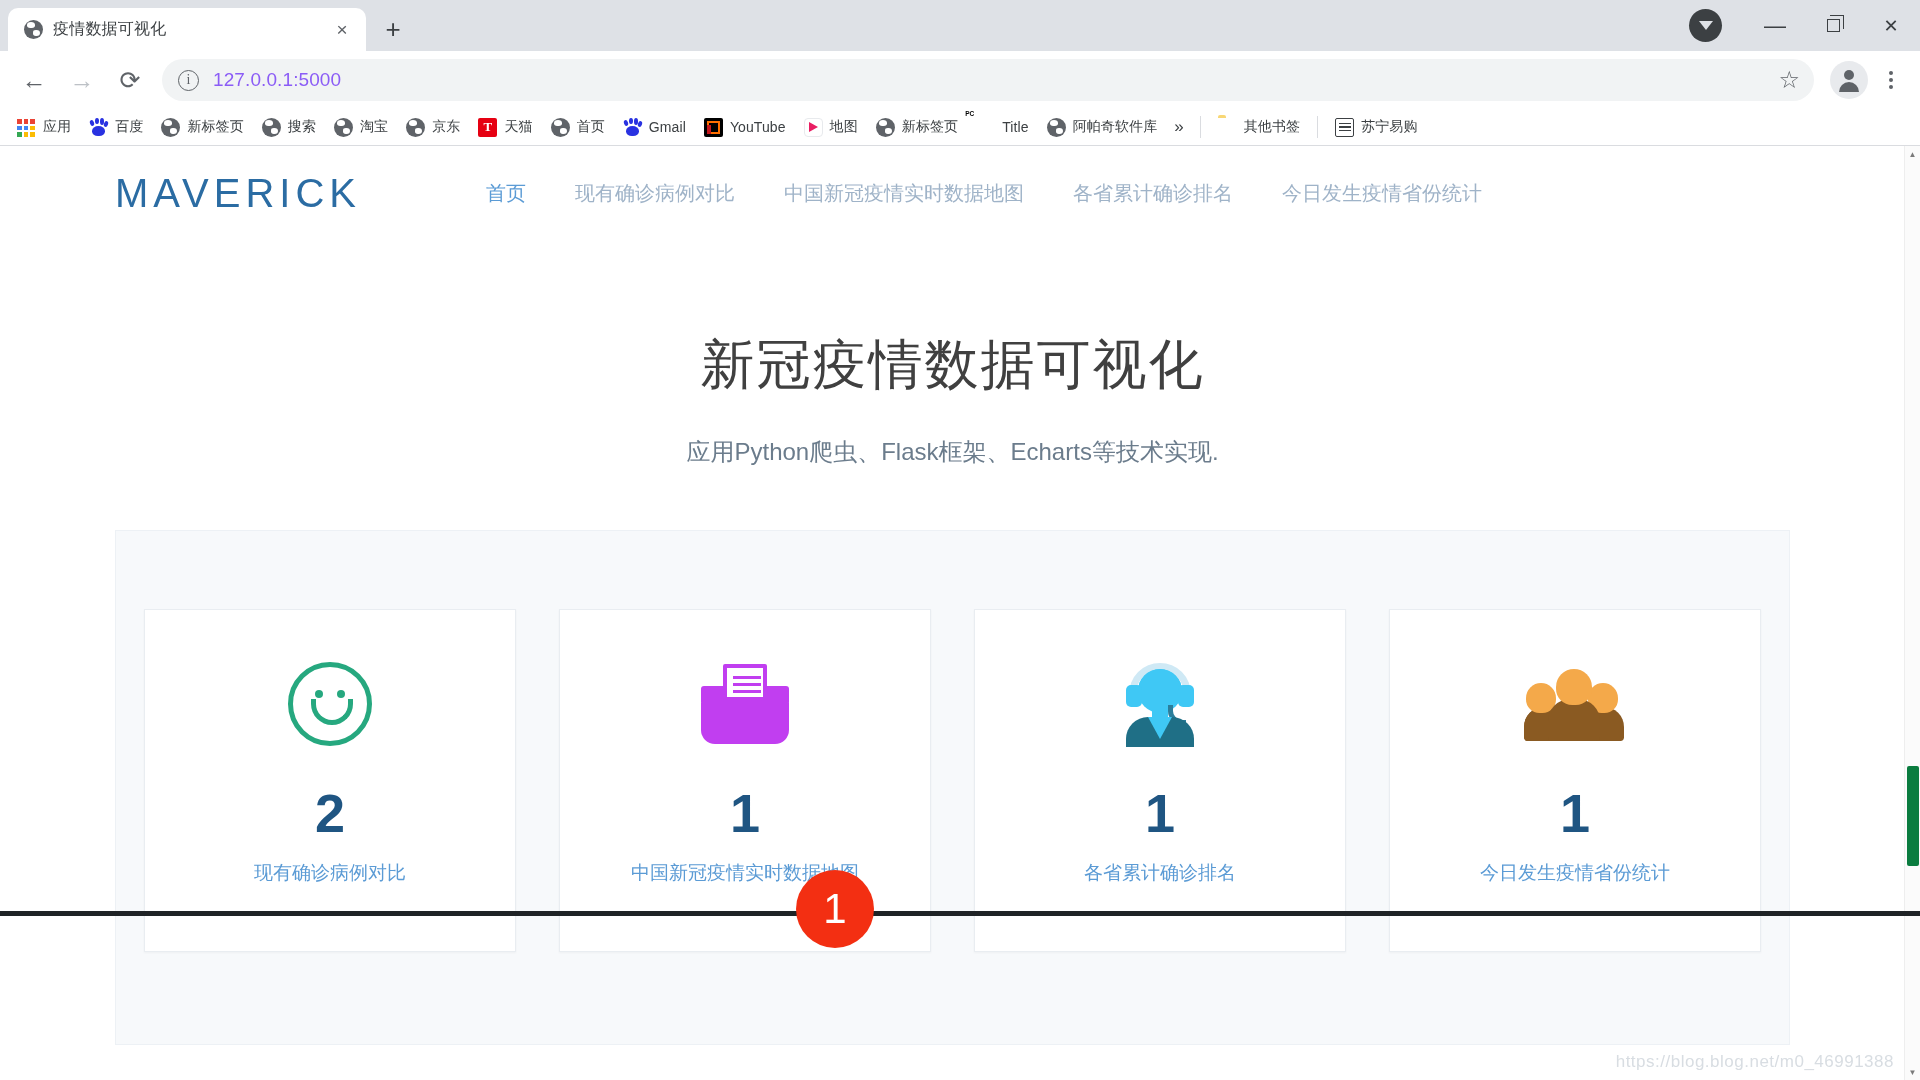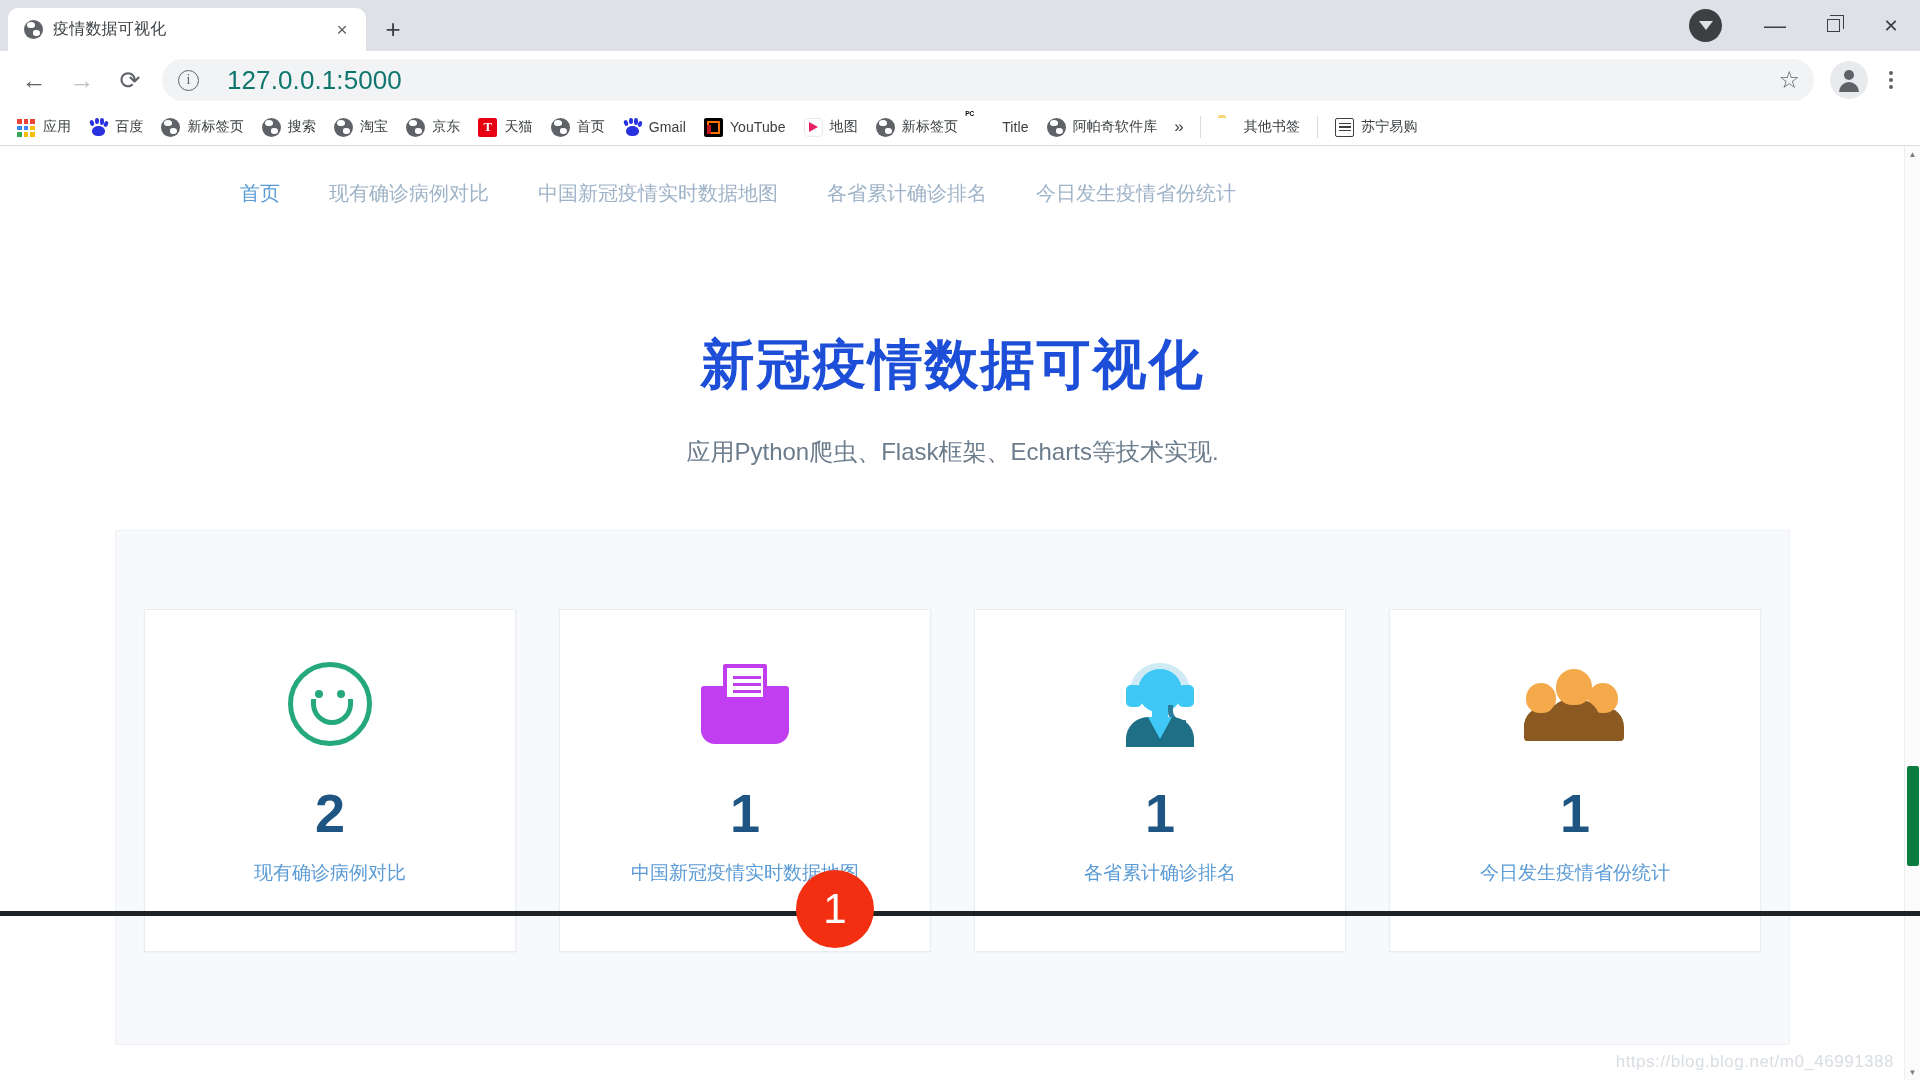--- a/index.html
+++ b/index.html
@@ -73,21 +73,21 @@
     flex:1; height:42px; background:#f1f3f4; border-radius:21px;
     display:flex; align-items:center; padding:0 16px; margin:0 8px 0 8px;
     position:relative;
   }
   .info-circle {
     width:21px;height:21px;border-radius:50%;border:1.8px solid #5f6368;
     display:flex;align-items:center;justify-content:center;
     font-size:14px;color:#5f6368;font-family:"Liberation Serif",serif;
     flex:0 0 21px;
   }
-  .url { font-size:26px; color:#0f766e; margin-left:28px; letter-spacing:.1px; }
+  .url { font-size:19px; color:#8b5cf6; margin-left:14px; letter-spacing:.1px; }
   .star {
     position:absolute; right:14px; font-size:24px; color:#5f6368; line-height:1;
   }
   .avatar-btn {
     width:38px;height:38px;border-radius:50%;background:#e8eaed;
     display:flex;align-items:center;justify-content:center;margin-left:8px;
   }
   .avatar-person { width:22px;height:22px; position:relative; }
   .avatar-person::before{content:"";position:absolute;left:6px;top:1px;width:10px;height:10px;
     border-radius:50%;background:#5f6368;}
@@ -154,21 +154,21 @@
   .brand {
     font-size:40px; color:#2b6ca3; letter-spacing:5px; font-weight:300;
     font-family:"Liberation Sans",sans-serif;
   }
   .nav-links { display:flex; align-items:center; gap:49px; margin-left:125px; }
   .nav-link { font-size:20px; color:#9fb3c8; white-space:nowrap; }
   .nav-link.active { color:#5b9bd5; }
 
   .hero { text-align:center; padding-top:88px; }
   .hero h1 {
-    font-size:54px; color:#1d4ed8; font-weight:700; letter-spacing:2px;
+    font-size:54px; color:#404040; font-weight:400; letter-spacing:2px;
   }
   .hero p { font-size:24px; color:#6b7c8c; margin-top:34px; font-weight:400; }
 
   .panel {
     margin:62px 115px 0 115px; background:#f7f9fb; border:1px solid #edf1f5;
     height:515px; position:relative;
   }
   .cards { display:flex; gap:43px; padding:78px 22px 0 22px; justify-content:center; }
   .card {
     width:372px; height:343px; background:#fff; border:1px solid #e9edf1;
@@ -449,20 +449,21 @@
           </span>
       </span>
       <span class="bm-label">苏宁易购</span>
     </div>
   </div>
 
   <div class="page">
     <div class="page-inner">
 
       <div class="site-nav">
+        <div class="brand">MAVERICK</div>
         <div class="nav-links">
           <a class="nav-link active">首页</a>
           <a class="nav-link">现有确诊病例对比</a>
           <a class="nav-link">中国新冠疫情实时数据地图</a>
           <a class="nav-link">各省累计确诊排名</a>
           <a class="nav-link">今日发生疫情省份统计</a>
         </div>
       </div>
 
       <div class="hero">

